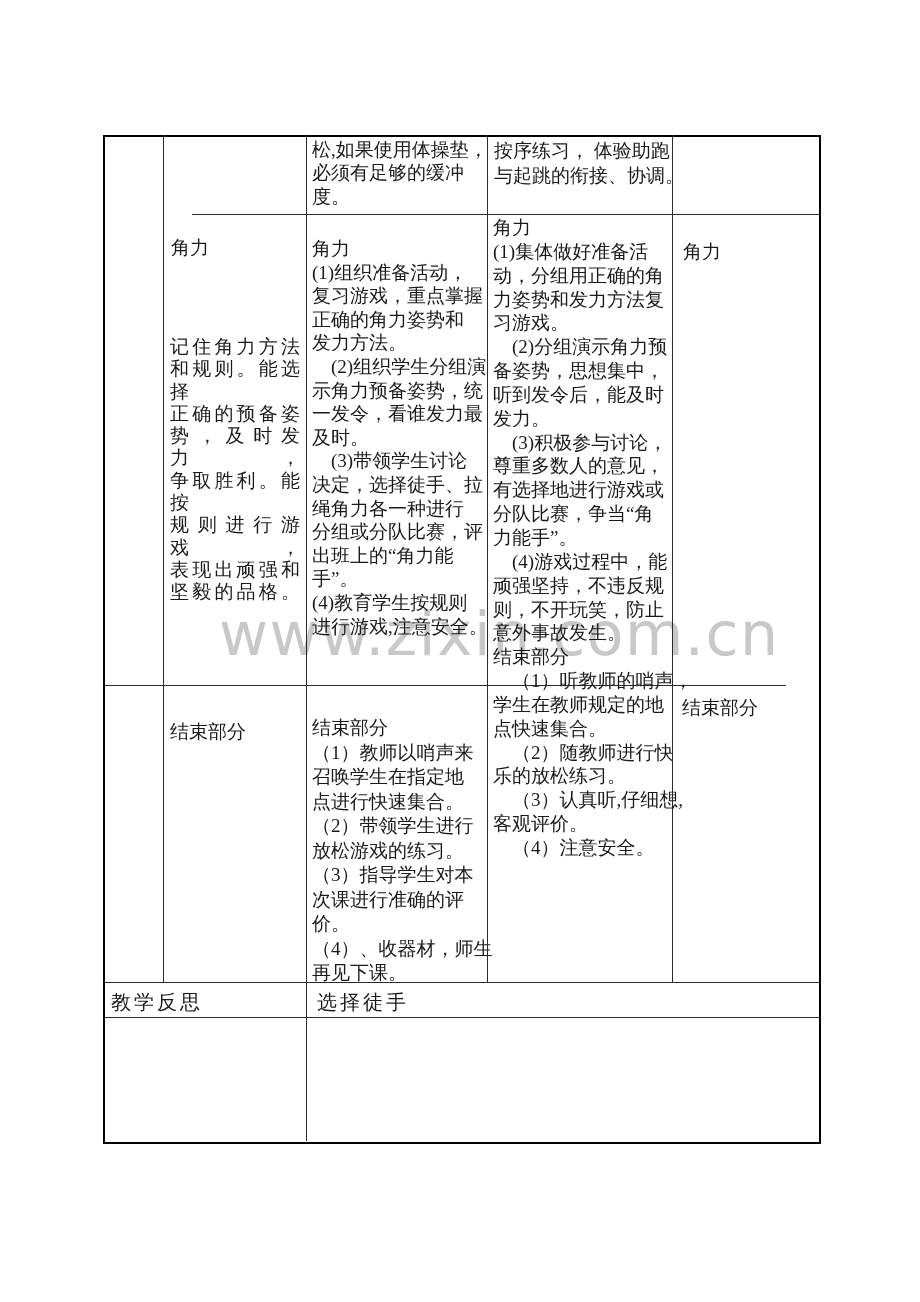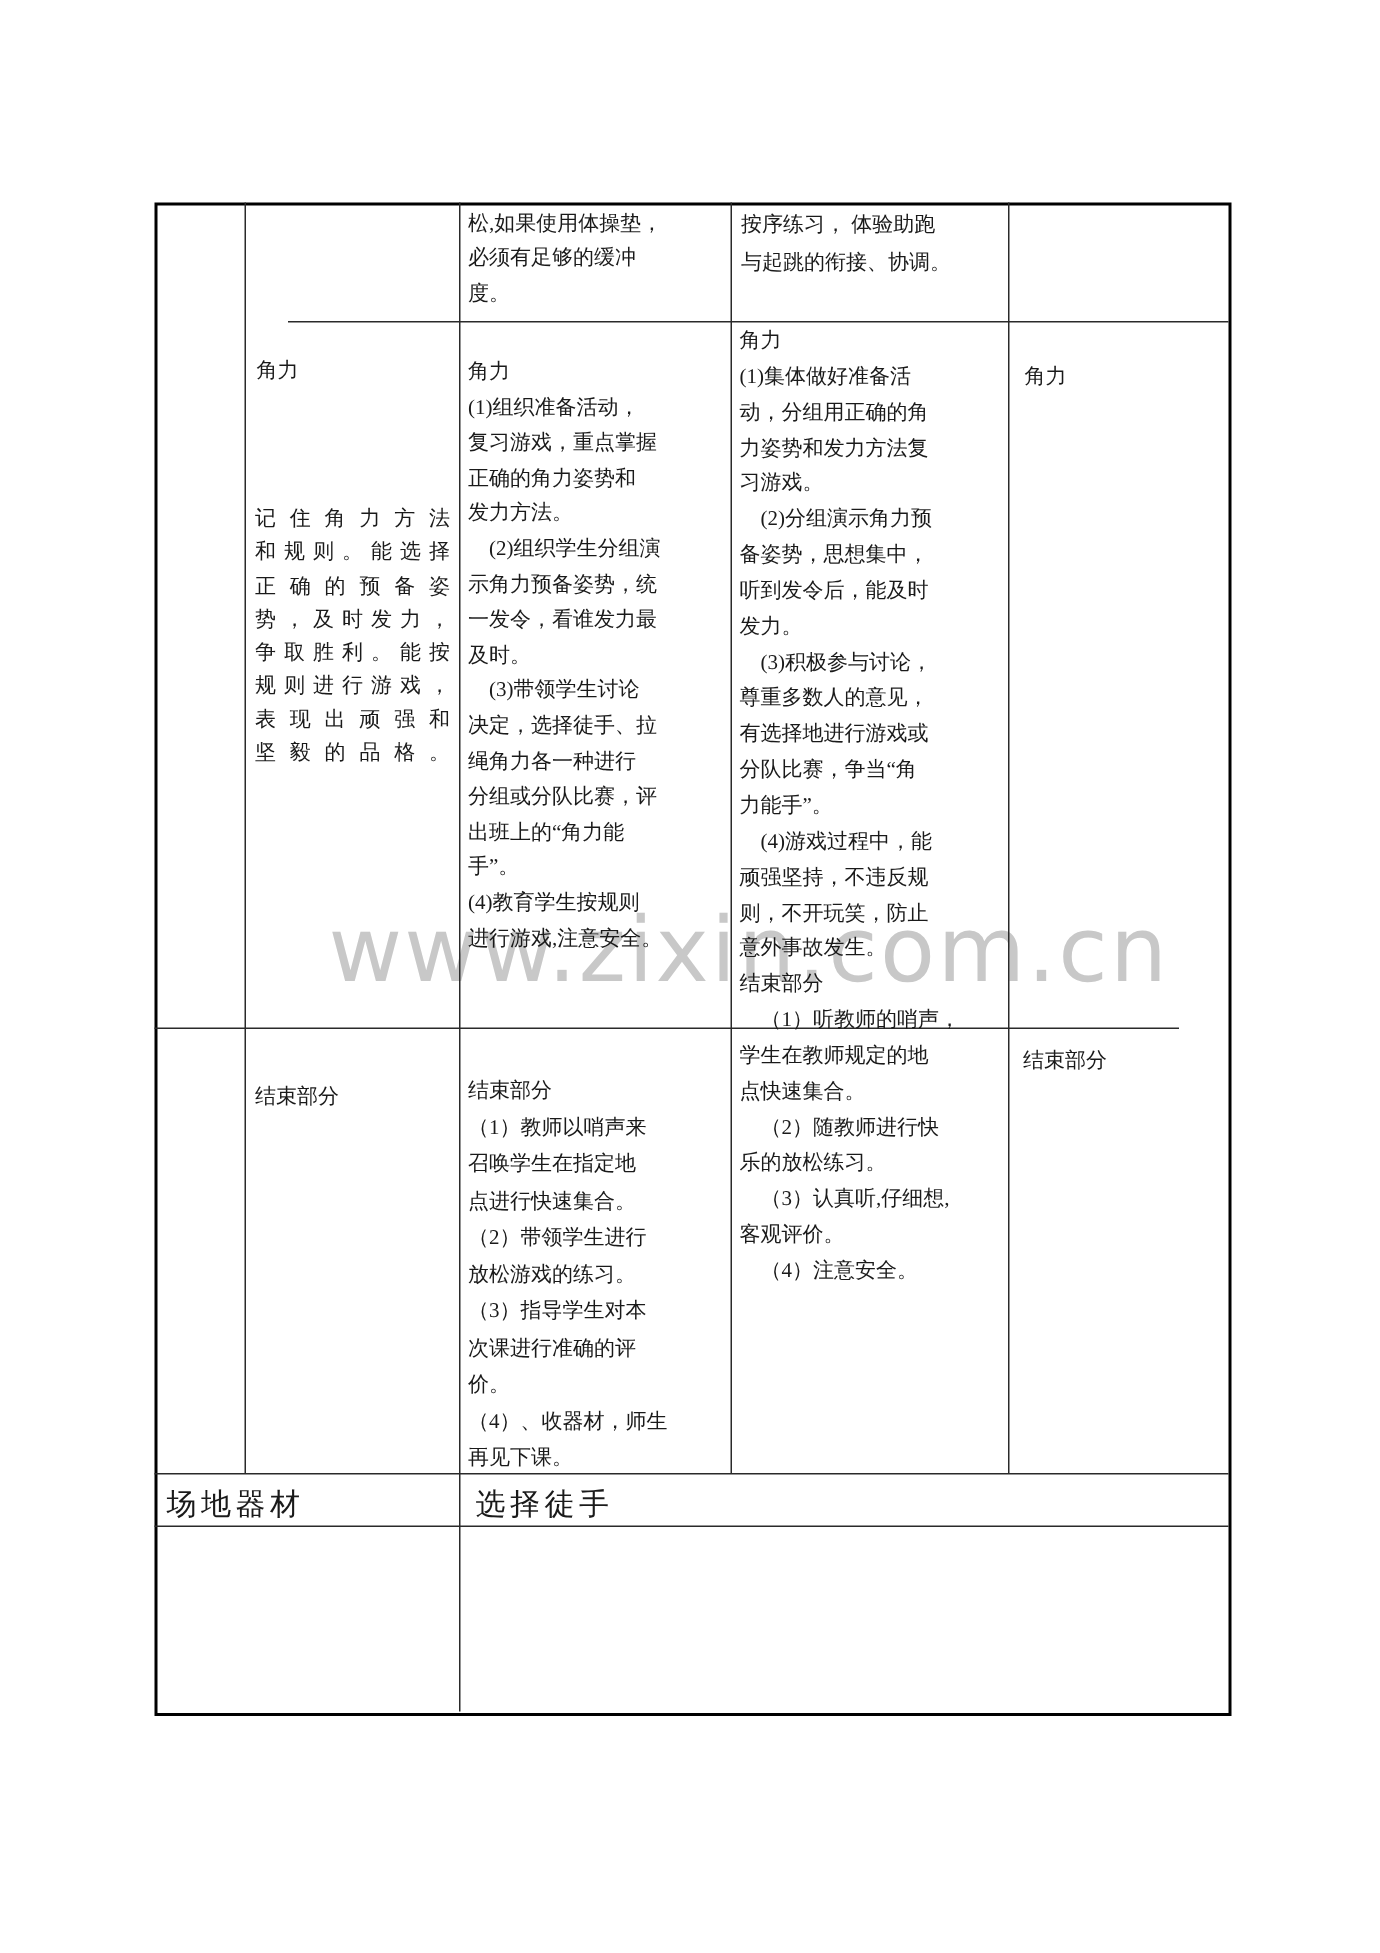--- a/index.html
+++ b/index.html
@@ -14,21 +14,21 @@
   .hline{position:absolute;height:1px;background:#2a2a2a;z-index:2;}
   .v1{left:163px;top:135px;height:847px;}
   .v2{left:306px;top:135px;height:1006px;}
   .v3{left:487px;top:135px;height:847px;}
   .v4{left:672px;top:135px;height:847px;}
   .h1{top:214px;left:192px;width:627px;}
   .h2{top:685px;left:103px;width:683px;}
   .h3{top:982px;left:103px;width:716px;}
   .h4{top:1017px;left:103px;width:716px;}
   
-  .cell{position:absolute;white-space:pre;font-size:14px;line-height:23.4px;z-index:3;}
+  .cell{position:absolute;white-space:pre;font-size:19px;line-height:23.4px;z-index:3;}
   .r1c3{left:312px;top:138px;}
   .r1c4{left:494px;top:139px;line-height:24.5px;}
   .r2c2h{left:171px;top:236px;}
   .r2c2{left:170px;top:336px;width:130px;line-height:22.3px;white-space:pre-line;
         text-align:justify;text-align-last:justify;font-family:Liberation Serif, serif;}
   .r2c3{left:312px;top:237px;line-height:23.6px;}
   .r2c4{left:493px;top:216px;line-height:23.85px;}
   .r2c5h{left:683px;top:240px;}
   .r3c2h{left:170px;top:720px;}
   .r3c3{left:312px;top:716px;line-height:24.5px;}
@@ -122,16 +122,16 @@
 点进行快速集合。
 （2）带领学生进行
 放松游戏的练习。
 （3）指导学生对本
 次课进行准确的评
 价。
 （4）、收器材，师生
 再见下课。</div>
   <div class="cell r3c5h">结束部分</div>
 
-  <div class="flabel fleft">场地器材</div>
+  <div class="flabel fleft">教学反思</div>
   <div class="flabel fright">选择徒手</div>
 
 </div>
 
 </body></html>

